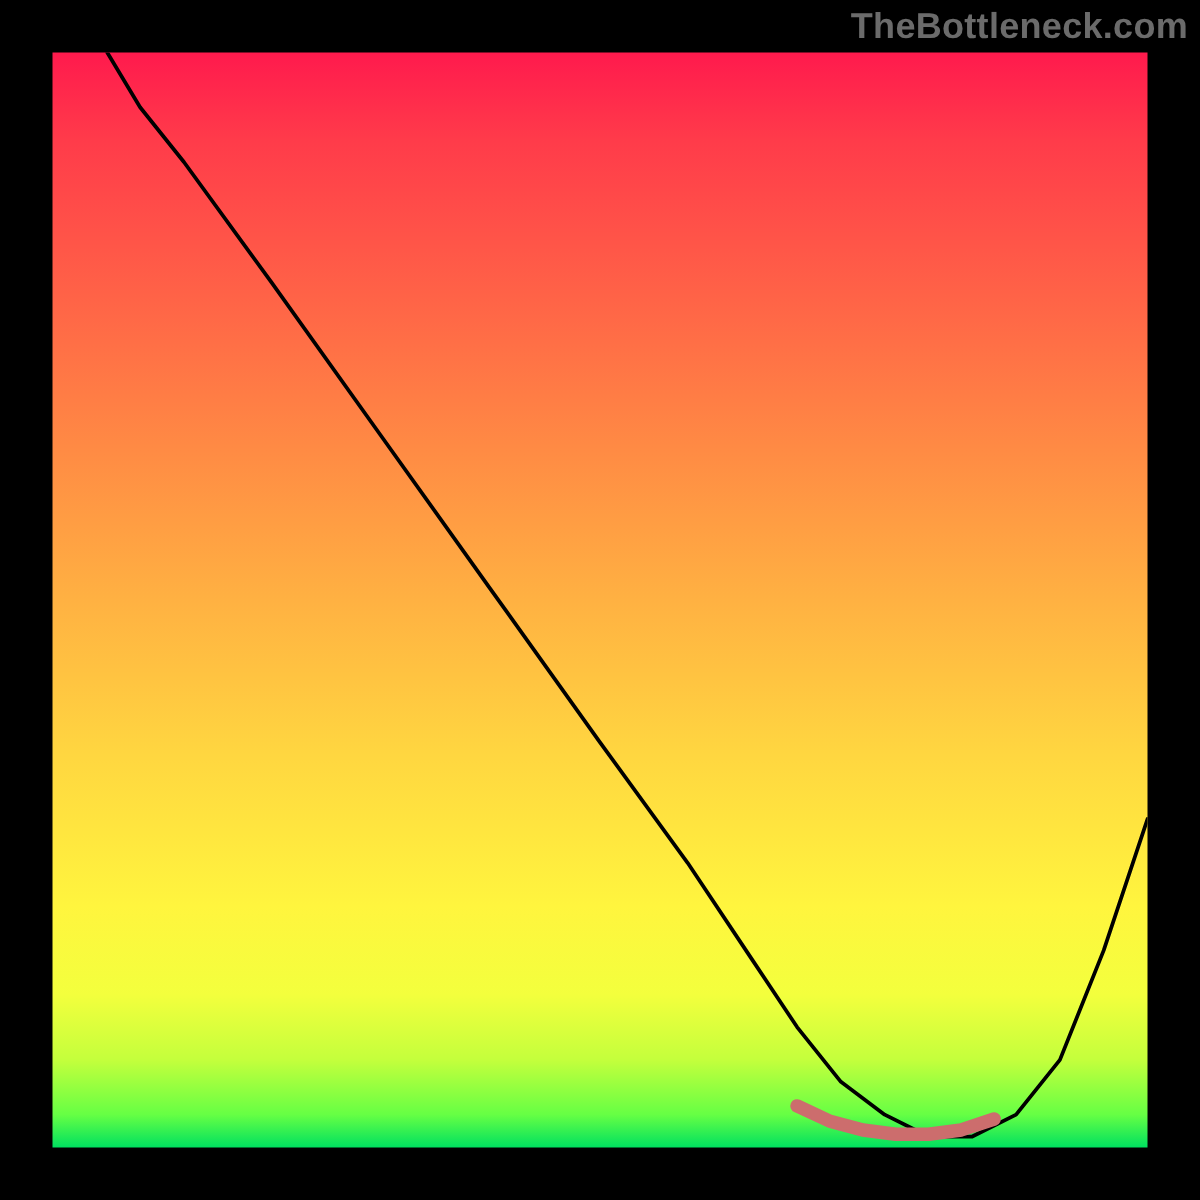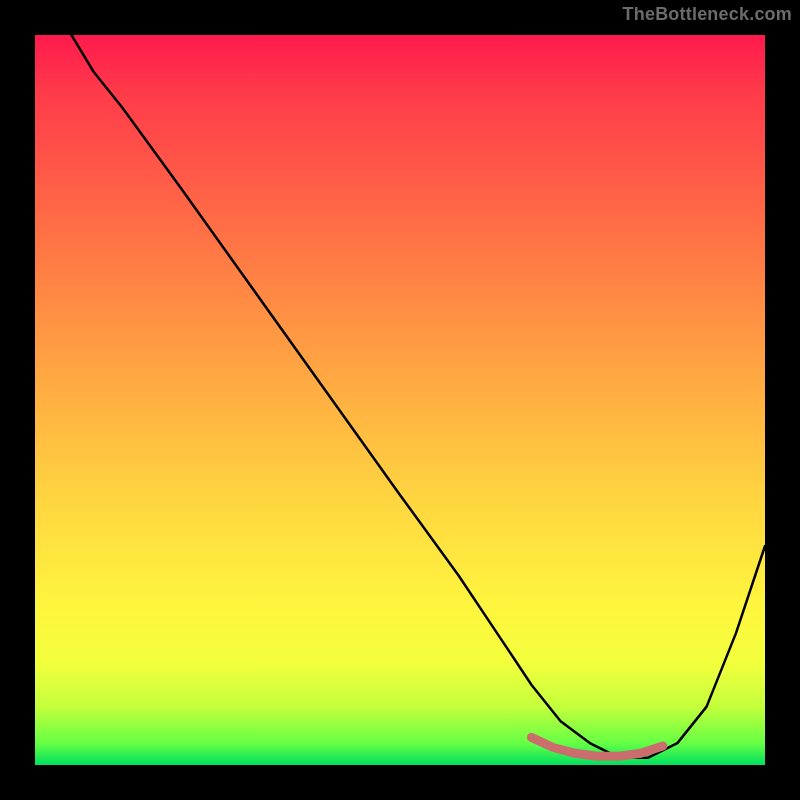--- a/index.html
+++ b/index.html
@@ -15,21 +15,21 @@
     width: 800px;
     height: 800px;
     background: #000;
     position: relative;
   }
   .watermark {
     position: absolute;
     top: 4px;
     right: 8px;
     color: #6b6b6b;
-    font-size: 18px;
+    font-size: 24px;
     font-weight: bold;
     letter-spacing: 0.2px;
     user-select: none;
   }
   .plot-wrap {
     position: absolute;
     left: 35px;
     top: 35px;
     width: 730px;
     height: 730px;

